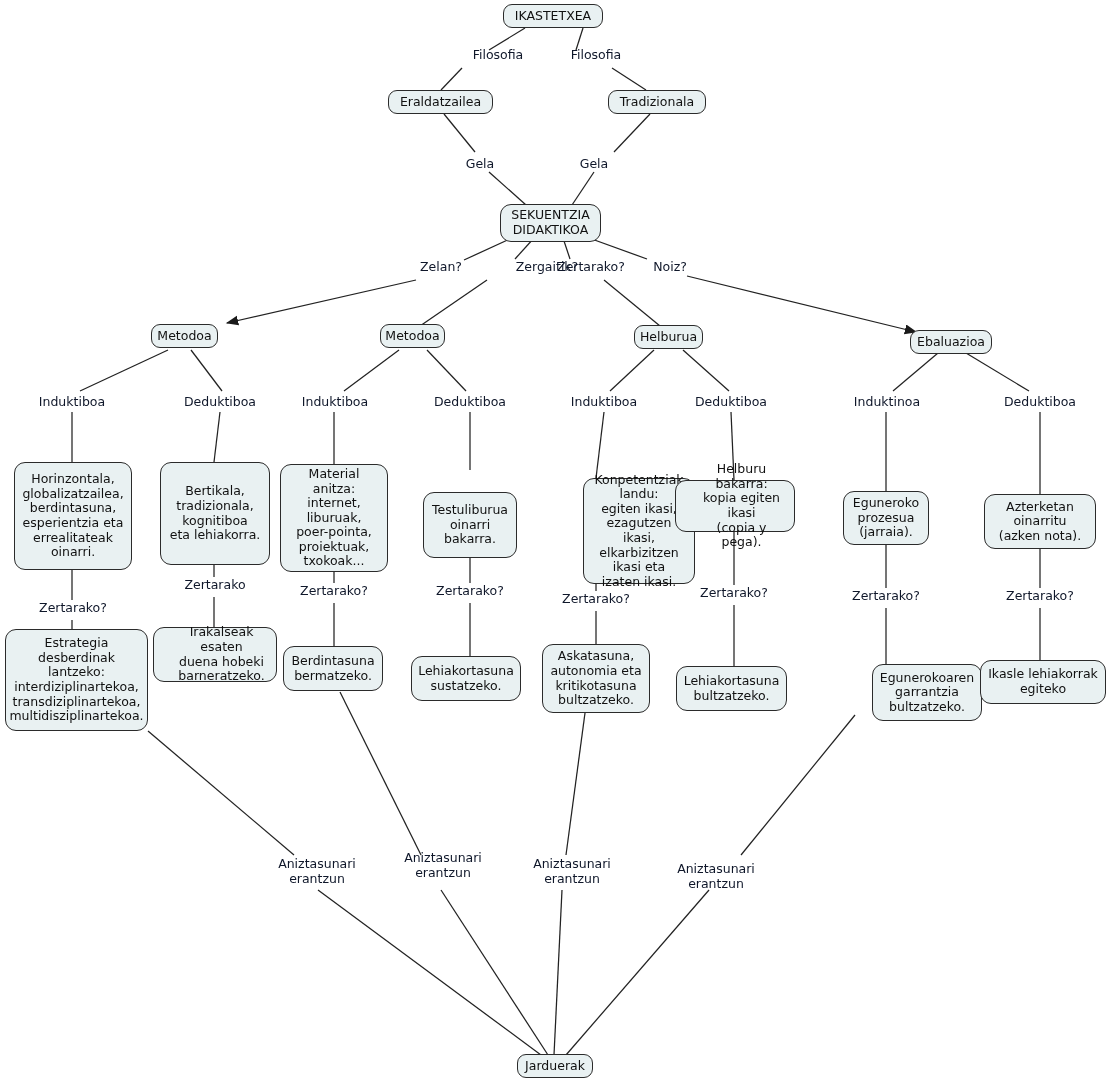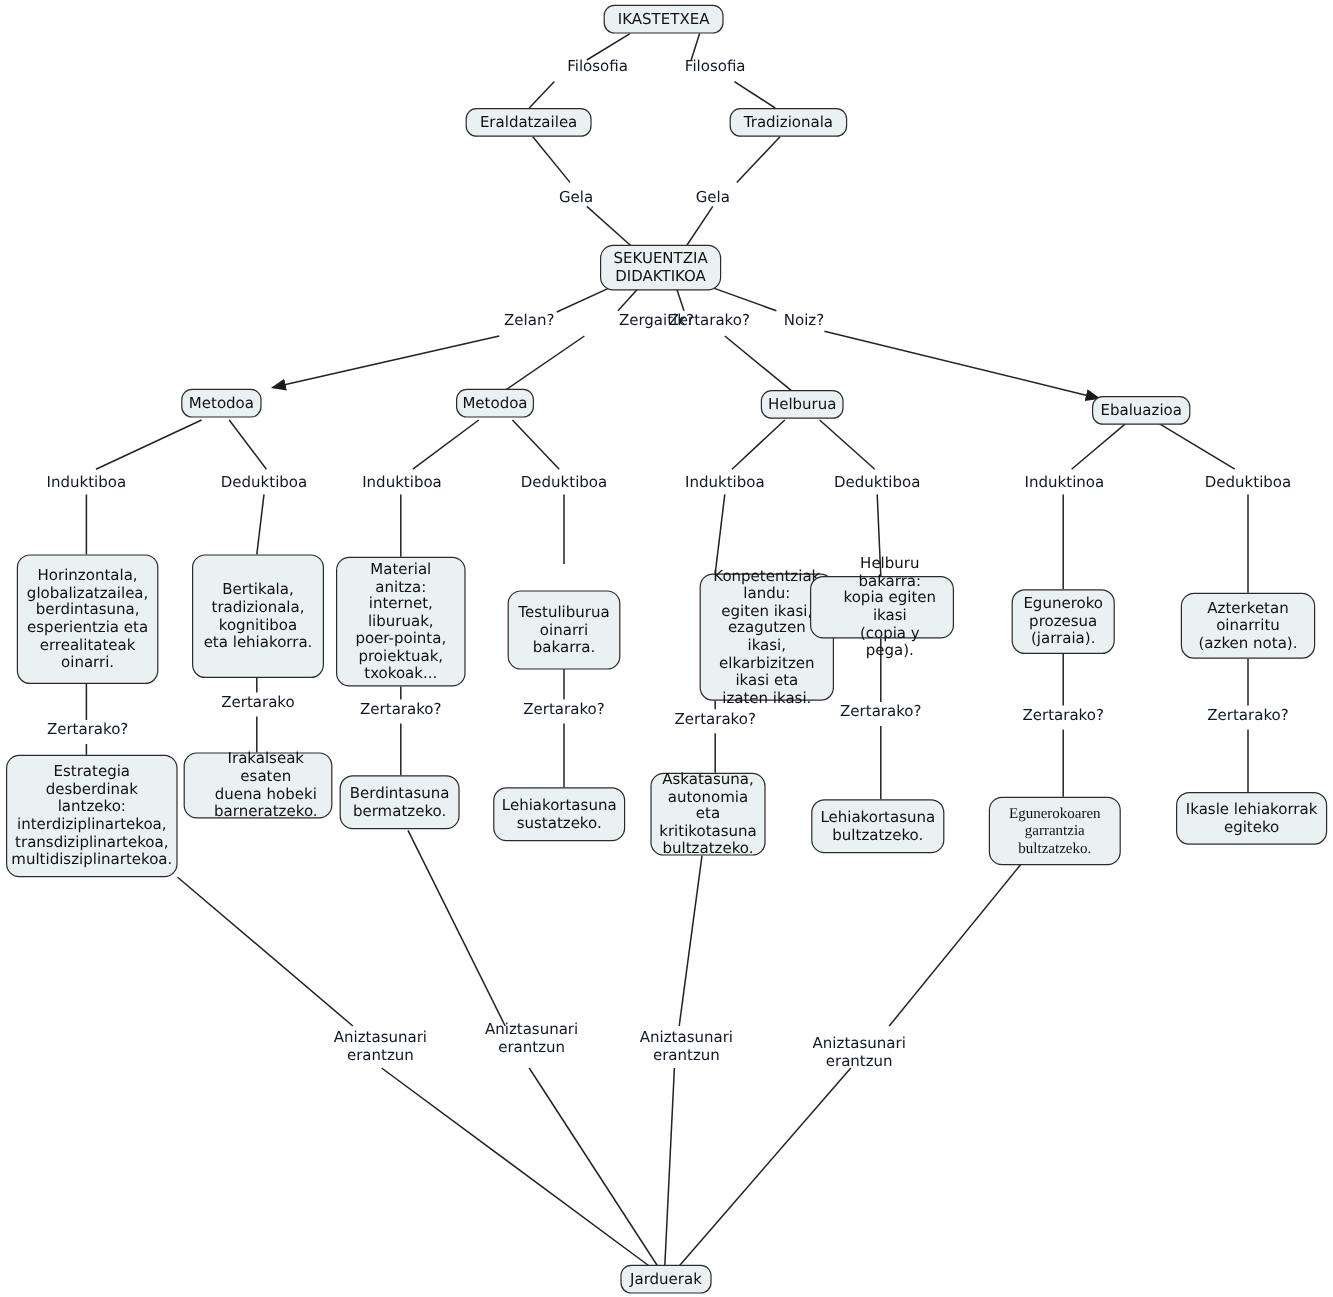--- a/index.html
+++ b/index.html
@@ -213,29 +213,29 @@
   <div class="node big" style="left:153px; top:627px; width:124px; height:55px;padding-left:19px;">Irakalseak esaten
 duena hobeki
 barneratzeko.</div>
 
   <div class="node big" style="left:283px; top:646px; width:100px; height:45px;">Berdintasuna
 bermatzeko.</div>
 
   <div class="node big" style="left:411px; top:656px; width:110px; height:45px;">Lehiakortasuna
 sustatzeko.</div>
 
-  <div class="node big" style="left:542px; top:644px; width:96px; height:69px;">Askatasuna,
+  <div class="node big" style="left:542px; top:644px; width:108px; height:69px;">Askatasuna,
 autonomia eta
 kritikotasuna
 bultzatzeko.</div>
 
   <div class="node big" style="left:676px; top:666px; width:111px; height:45px;">Lehiakortasuna
 bultzatzeko.</div>
 
-  <div class="node big" style="left:824px; top:664px; width:110px; height:57px;font-family:Liberation Serif, serif;">Egunerokoaren
+  <div class="node big" style="left:872px; top:664px; width:110px; height:57px;">Egunerokoaren
 garrantzia
 bultzatzeko.</div>
 
   <div class="node big" style="left:980px; top:660px; width:126px; height:44px;">Ikasle lehiakorrak
 egiteko</div>
 
   <div class="node" style="left:517px; top:1054px; width:76px; height:24px;">Jarduerak</div>
 
   <div class="link-label" style="left:463px; top:48px; width:70px;">Filosofia</div>
   <div class="link-label" style="left:561px; top:48px; width:70px;">Filosofia</div>

